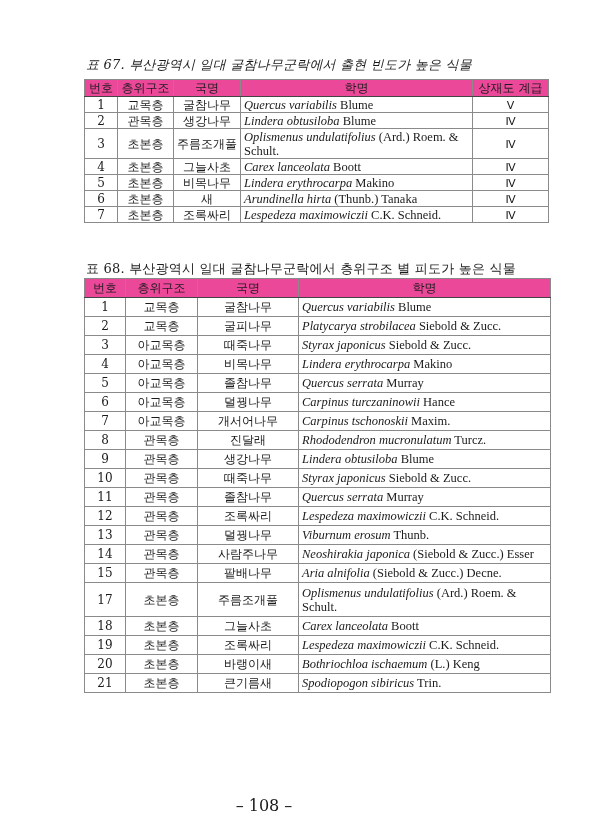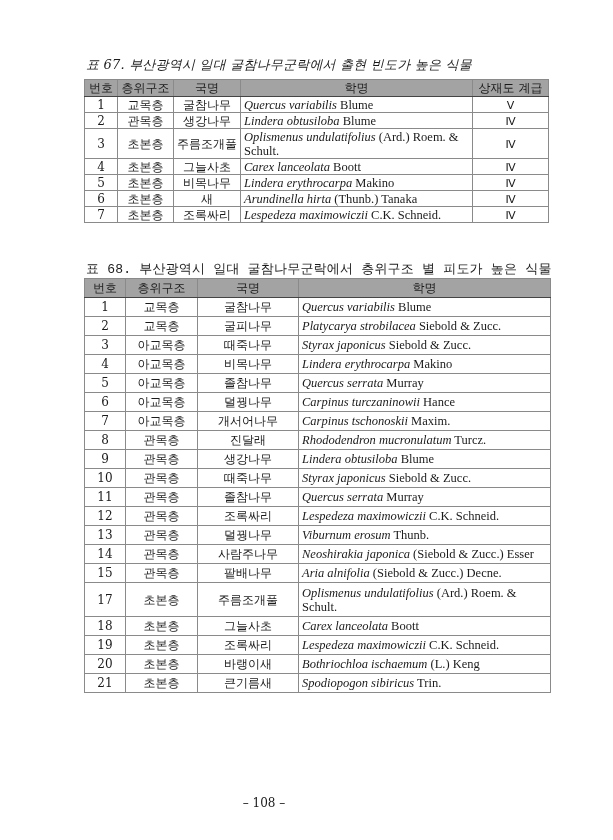--- a/index.html
+++ b/index.html
@@ -1,37 +1,37 @@
 <!DOCTYPE html>
 <html><head>
 <meta charset="utf-8">
 <style>
   html, body { margin: 0; padding: 0; background: #ffffff; }
   body { width: 613px; height: 840px; position: relative; overflow: hidden;
          font-family: "DejaVu Serif", "Liberation Serif", serif; color: #1a1a1a; }
   .caption { position: absolute; left: 86px; font-size: 13px; letter-spacing: 0.2px; white-space: nowrap; }
   #cap1 { top: 56px; font-style: italic; }
-  #cap2 { top: 260px; font-family: Liberation Mono, monospace; }
+  #cap2 { top: 260px; }
   table { position: absolute; border-collapse: collapse; table-layout: fixed;
           border: 1.6px solid #222; font-size: 12px; }
   td, th { border: 1px solid #8a8a8a; padding: 0 3px; line-height: 14px; vertical-align: middle; overflow: hidden; }
-  th { background: #a3a3a3; font-weight: normal; text-align: center; border-bottom: 1.4px solid #444; }
+  th { background: #ec4899; font-weight: normal; text-align: center; border-bottom: 1.4px solid #444; }
   td.c { text-align: center; }
   td.sci { text-align: left; font-family: "Liberation Serif", serif; font-size: 12.5px; margin-left: 47px; }
   td.sci i { font-style: italic; }
   #t1 { left: 84px; top: 79px; width: 464px; }
   #t1 th { height: 16px; }
   #t1 td { height: 15px; }
   #t1 tr.tall td { height: 29px; }
   #t2 { left: 84px; top: 278px; width: 466px; }
   #t2 th { height: 18px; }
   #t2 td { height: 18px; }
   #t2 tr.tall td { height: 33px; }
   .roman { font-family: "Liberation Serif", serif; font-size: 11px; }
-  #page-num { position: absolute; top: 796px; left: 0; width: 528px; text-align: center; font-size: 12px; }
+  #page-num { position: absolute; top: 796px; left: 0; width: 528px; text-align: center; font-size: 16px; }
 </style>
 </head>
 <body>
 
 <div id="cap1" class="caption">표 67. 부산광역시 일대 굴참나무군락에서 출현 빈도가 높은 식물</div>
 
 <table id="t1">
   <colgroup>
     <col style="width:33px">
       <col style="width:56px">

